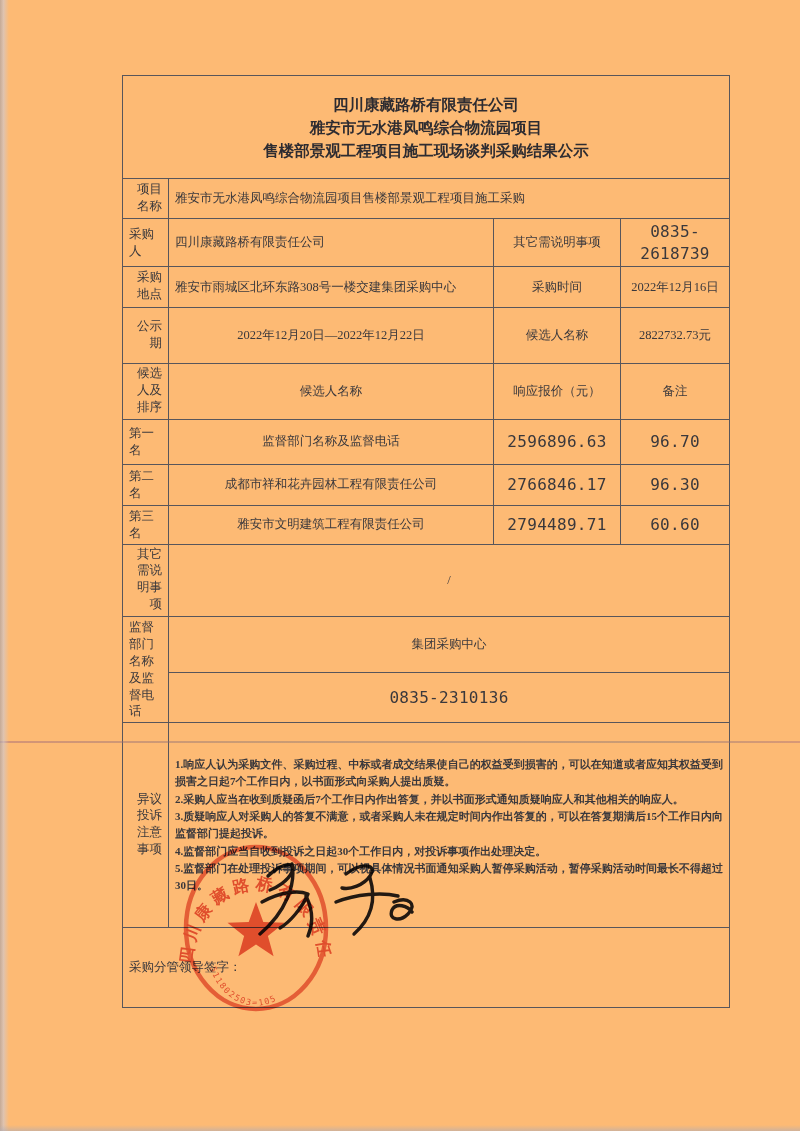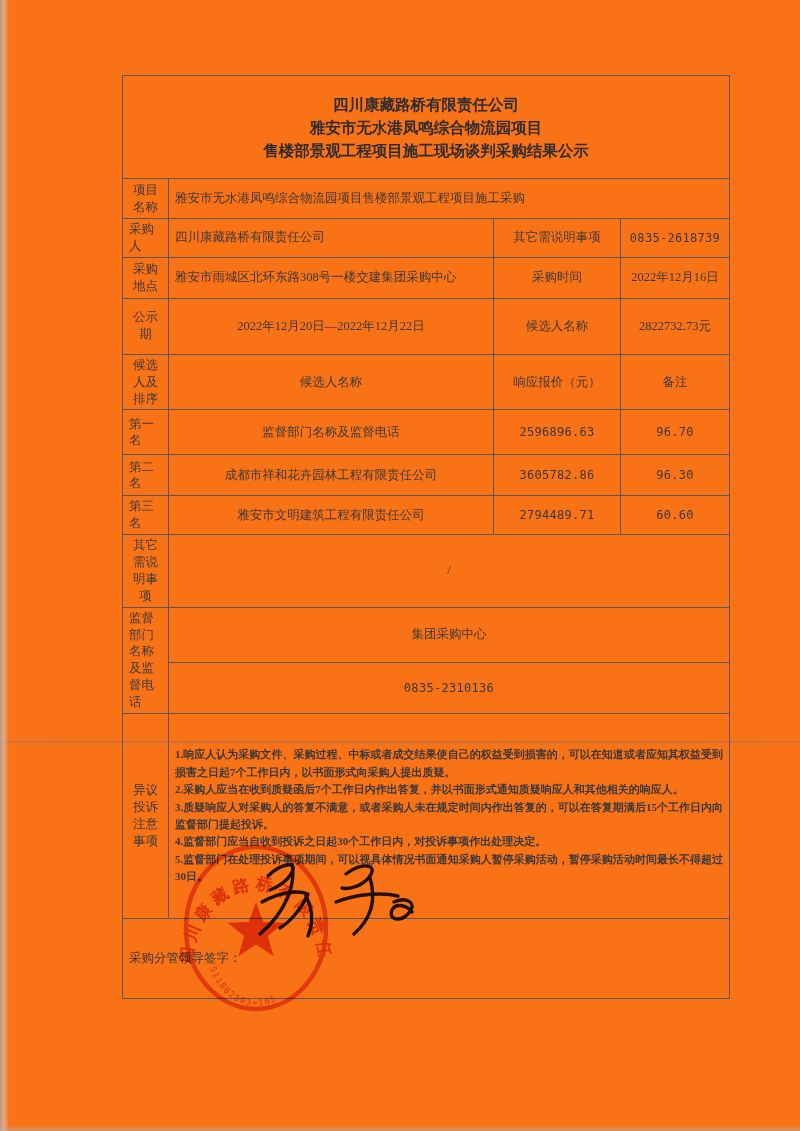--- a/index.html
+++ b/index.html
@@ -4,21 +4,21 @@
 <style>
   * { margin:0; padding:0; box-sizing:border-box; }
   html,body { width:800px; height:1131px; }
   body {
     font-family: "Liberation Serif", "DejaVu Serif", serif;
     color:#3a383c;
     background:#fff;
   }
   .paper {
     position:relative; width:800px; height:1131px;
-    background:#f97316; overflow:hidden;
+    background:#fdba74; overflow:hidden;
   }
   .edge-left {
     position:absolute; left:0; top:0; width:9px; height:1131px;
     background:linear-gradient(to right, #a8a2a8 0%, #cfc8cf 40%, rgba(248,244,249,0) 100%);
     opacity:.65;
   }
   .edge-bottom {
     position:absolute; left:0; bottom:0; width:800px; height:6px;
     background:linear-gradient(to top, #b3adb3 0%, rgba(248,244,249,0) 100%);
     opacity:.6;
@@ -32,27 +32,27 @@
     border-collapse:collapse; table-layout:fixed;
     font-size:12.5px; line-height:1.35;
   }
   table.doc td {
     border:1.4px solid #58565b;
     padding:2px 6px;
     vertical-align:middle;
     overflow:hidden;
   }
   td.lbl { padding:2px 3px; }
-  td.lbl-left  { text-align:center; }
+  td.lbl-left  { text-align:right;font-family:Liberation Mono, monospace; }
   td.lbl-center{ }
   .title-cell { text-align:center; font-weight:bold; font-size:15.5px; color:#2e2c31; }
   .title-cell div { line-height:23px; }
   .c  { text-align:center; }
   .l  { text-align:left; }
-  .num { font-family:"DejaVu Sans Mono","Liberation Mono",monospace; font-size:12px; letter-spacing:.3px; }
+  .num { font-family:"DejaVu Sans Mono","Liberation Mono",monospace; font-size:16px; letter-spacing:.3px; }
   td.objection-cell {
     padding:10px 12px 10px 10px;
     text-align:justify;
     white-space:pre-line;
     line-height:1.58;
     font-size:11px;
     font-weight:bold;
   }
   td.sig-cell { padding-left:8px; font-size:12.5px;margin-left:13px; }
   .seal {
@@ -121,21 +121,21 @@
 
     <tr style="height:45px">
       <td class="lbl lbl-center">第一名</td>
       <td class="c">监督部门名称及监督电话</td>
       <td class="c num">2596896.63</td>
       <td class="c num">96.70</td>
     </tr>
     <tr style="height:41px">
       <td class="lbl lbl-center">第二名</td>
       <td class="c">成都市祥和花卉园林工程有限责任公司</td>
-      <td class="c num">3605782.86</td>
+      <td class="c num">2766846.17</td>
       <td class="c num">96.30</td>
     </tr>
     <tr style="height:38px">
       <td class="lbl lbl-center">第三名</td>
       <td class="c">雅安市文明建筑工程有限责任公司</td>
       <td class="c num">2794489.71</td>
       <td class="c num">60.60</td>
     </tr>
 
     <tr style="height:46px">

